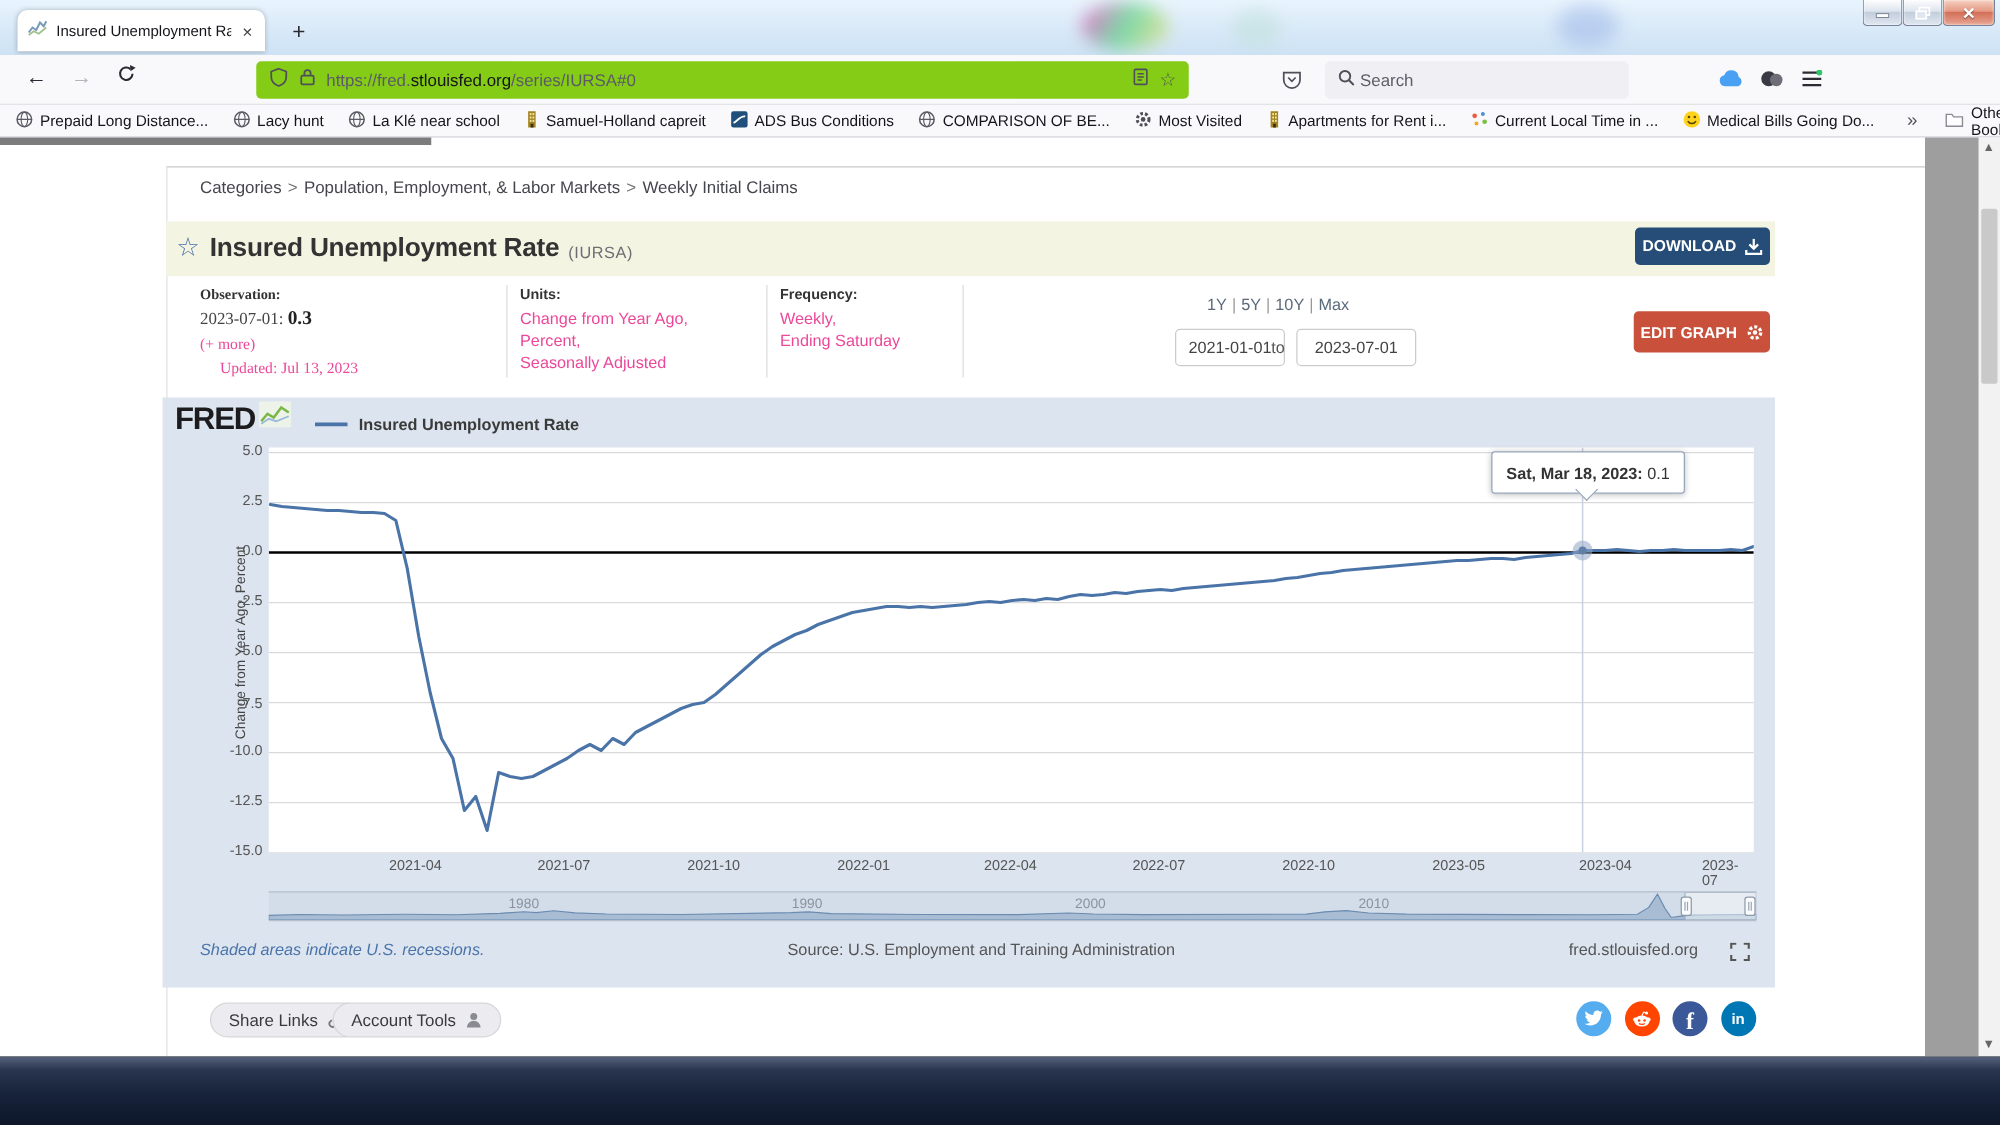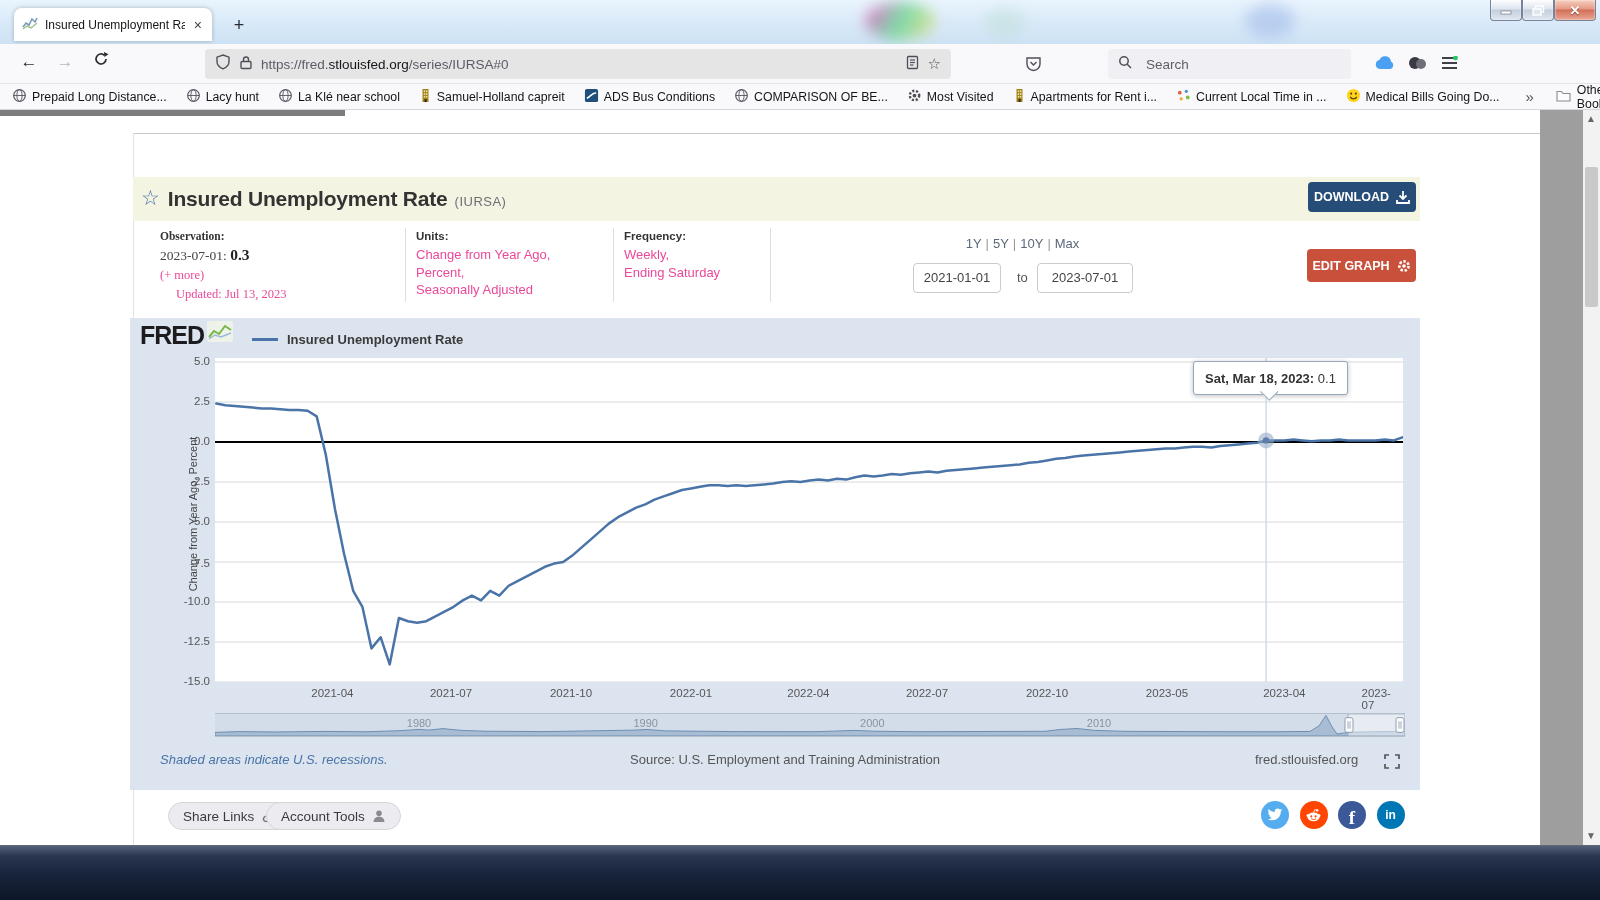--- a/index.html
+++ b/index.html
@@ -22,26 +22,26 @@
     border-radius:0 0 4px 4px; background:linear-gradient(180deg,#fdfdfe,#dde4ee 45%,#c3cedd 50%,#dfe6ef);
     display:flex; align-items:center; justify-content:center; box-shadow:inset 0 0 2px #fff; }
   .win-btn.close { background:linear-gradient(180deg,#f6cfc0,#e49a84 45%,#d2705a 50%,#e9a591); }
   .win-glyph { color:#fff; text-shadow:0 1px 1px rgba(0,0,0,.5); font-size:13px; font-weight:bold; }
 
   
   #toolbar { left:0; top:44px; width:1600px; height:40px; background:#f9f9fb; border-bottom:1px solid #e3e3e8; }
   .nav-btn { position:absolute; top:3px; width:30px; height:30px; border-radius:4px; text-align:center;
     line-height:30px; font-size:17px; color:#2b2b33; }
   .nav-btn.disabled { color:#b5b5bd; }
-  #urlbar { position:absolute; left:205px; top:5px; width:746px; height:30px; background:#e5e5e5;
+  #urlbar { position:absolute; left:205px; top:5px; width:746px; height:30px; background:#84cc16;
     border-radius:4px; display:flex; align-items:center; padding:0 10px; gap:8px; }
   #url-text { font-size:13.5px; color:#5b5b66; white-space:nowrap; flex:1; }
   #url-text .dom { color:#15141a; }
-  #searchbox { position:absolute; left:1108px; top:5px; width:243px; height:30px; background:#f0f0f4;
-    border-radius:4px; display:flex; align-items:center; padding:0 10px; gap:14px; }
+  #searchbox { position:absolute; left:1060px; top:5px; width:243px; height:30px; background:#f0f0f4;
+    border-radius:4px; display:flex; align-items:center; padding:0 10px; gap:4px; }
   #search-ph { font-size:13.5px; color:#5d5d68; }
   .tb-icon { position:absolute; top:8px; width:22px; height:22px; display:flex; align-items:center; justify-content:center; }
 
   
   #bookmarksbar { left:0; top:84px; width:1600px; height:26px; background:#f9f9fb;
     border-bottom:1px solid #d6d6dc; display:flex; align-items:center; padding:0 12px; }
   #bookmarks-list { display:flex; align-items:center; gap:19px; }
   .bm { display:flex; align-items:center; gap:5px; font-size:12.3px; color:#15141a; white-space:nowrap; }
   #bm-overflow { font-size:15px; color:#55555e; margin-left:26px; }
   #other-bm { display:flex; align-items:center; gap:6px; font-size:12.3px; color:#15141a; margin-left:22px; }
@@ -309,20 +309,21 @@
             <path d="M1 2.5h4.5L7 4.5h7V12H1z" fill="#fdfdfd" stroke="#8a8a92" stroke-width="1.1"></path>
           </svg></span>
       <span>Other Bookmarks</span>
     </div>
   </div>
 
   <div id="dark-bar" class="abs"></div>
   <div id="card-topline" class="abs"></div>
   <div id="card-leftline" class="abs"></div>
 
+  <div id="breadcrumb" class="abs"><span class="bc-link">Categories</span><span class="bc-sep">&gt;</span><span class="bc-link">Population, Employment, &amp; Labor Markets</span><span class="bc-sep">&gt;</span><span class="bc-link">Weekly Initial Claims</span></div>
 
   <div id="title-band" class="abs">
     <span style="font-size:21px;color:#4a74a8;margin-top:-2px;">☆</span>
     <span id="page-title">Insured Unemployment Rate</span>
     <span id="series-id">(IURSA)</span>
   </div>
   <div id="download-btn">
     <span>DOWNLOAD</span>
     <svg width="14" height="13" viewBox="0 0 14 13">
         <path d="M7 0v7M3.5 4.5L7 8l3.5-3.5" stroke="#fff" stroke-width="1.8" fill="none"></path>
@@ -348,21 +349,21 @@
   <div class="meta-divider" style="left:613px;"></div>
   <div class="abs" style="left:624px;top:230px;">
     <div class="meta-label">Frequency:</div>
     <div id="freq-lines">
         <div class="meta-line">Weekly,</div>
         <div class="meta-line">Ending Saturday</div>
       </div>
   </div>
   <div class="meta-divider" style="left:770px;"></div>
   <div id="ranges" class="abs"><span>1Y</span><span class="rng-sep">|</span><span>5Y</span><span class="rng-sep">|</span><span>10Y</span><span class="rng-sep">|</span><span>Max</span></div>
-  <div class="date-box abs" style="left:913px;width:88px;">2021-01-01</div>
+  <div class="date-box abs" style="left:940px;width:88px;">2021-01-01</div>
   <div id="date-to-label" class="abs">to</div>
   <div class="date-box abs" style="left:1037px;width:96px;">2023-07-01</div>
   <div id="edit-btn" class="abs">
     <span>EDIT GRAPH</span>
     <svg width="14" height="14" viewBox="0 0 14 14">
         <circle cx="7" cy="7" r="4.6" fill="none" stroke="#fff" stroke-width="2.6" stroke-dasharray="2.4 1.7"></circle>
         <circle cx="7" cy="7" r="1.8" fill="#fff"></circle>
       </svg>
   </div>
 

